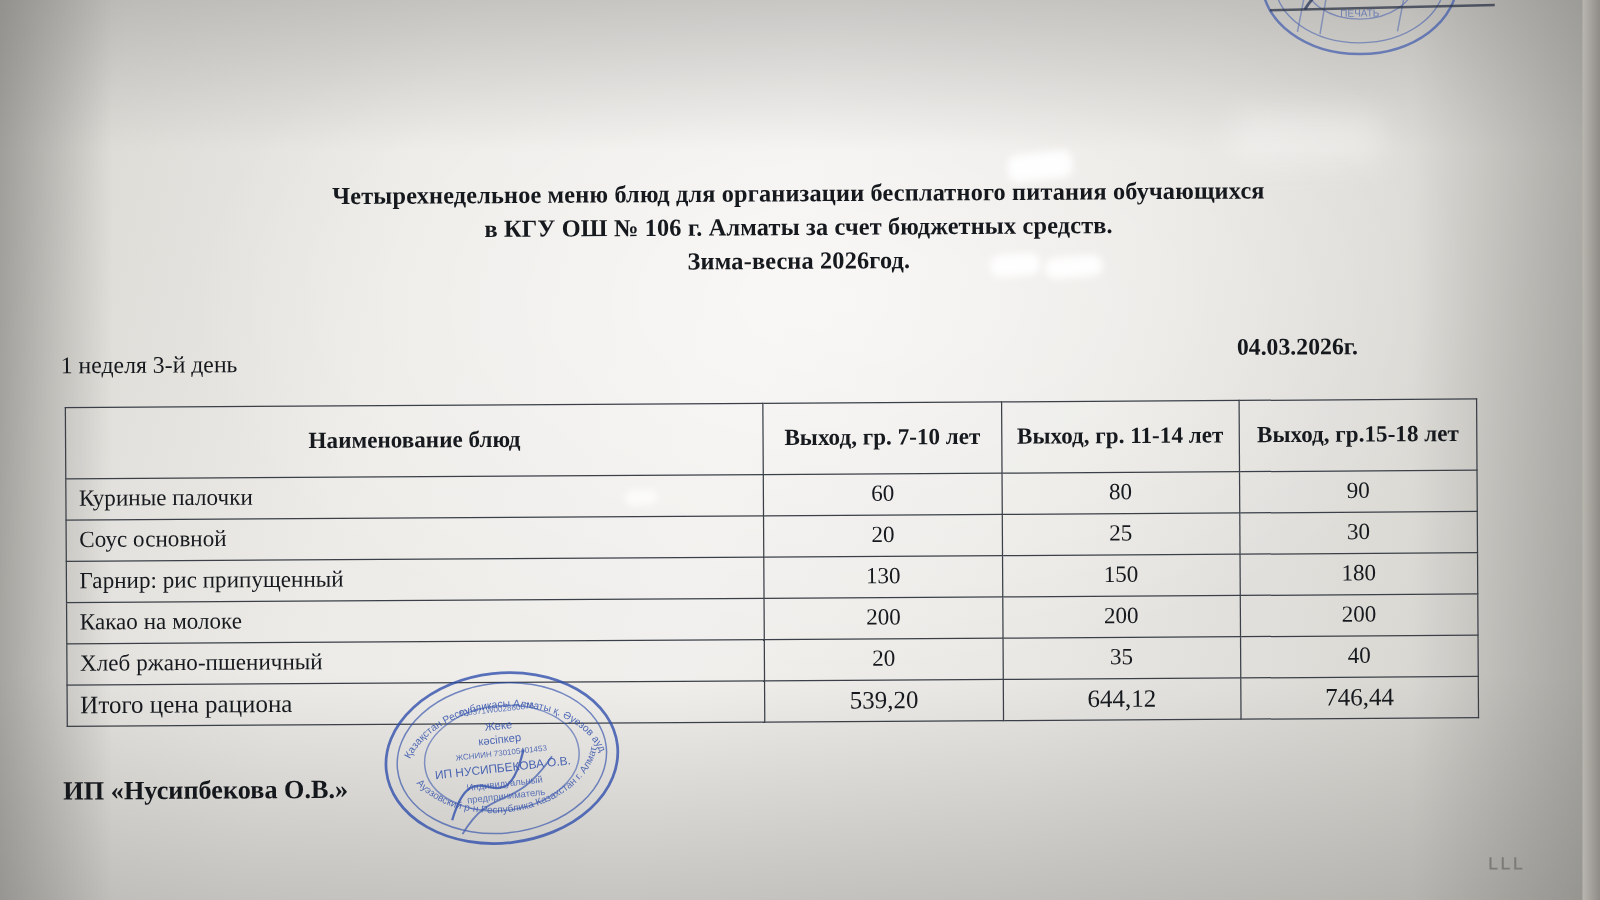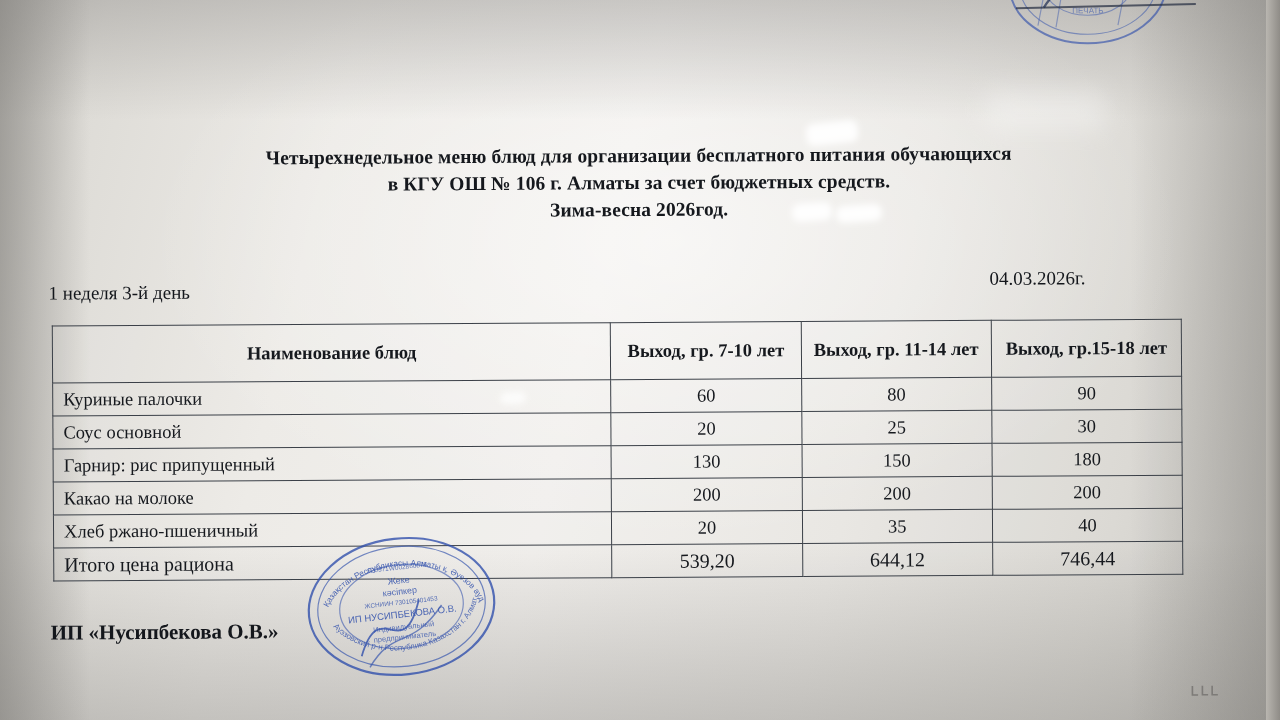--- a/index.html
+++ b/index.html
@@ -93,21 +93,21 @@
     left: 49px;
     top: 279px;
     font-weight: normal;
     font-size: 19px;
     color: #14171c;
   }
   .docdate {
     position: absolute;
     left: 990px;
     top: 270px;
-    font-weight: normal;
+    font-weight: bold;
     font-size: 19px;
     color: #14171c;
   }
 
   
   .menu-table {
     position: absolute;
     left: 52px;
     top: 322px;
     width: 1130px;

